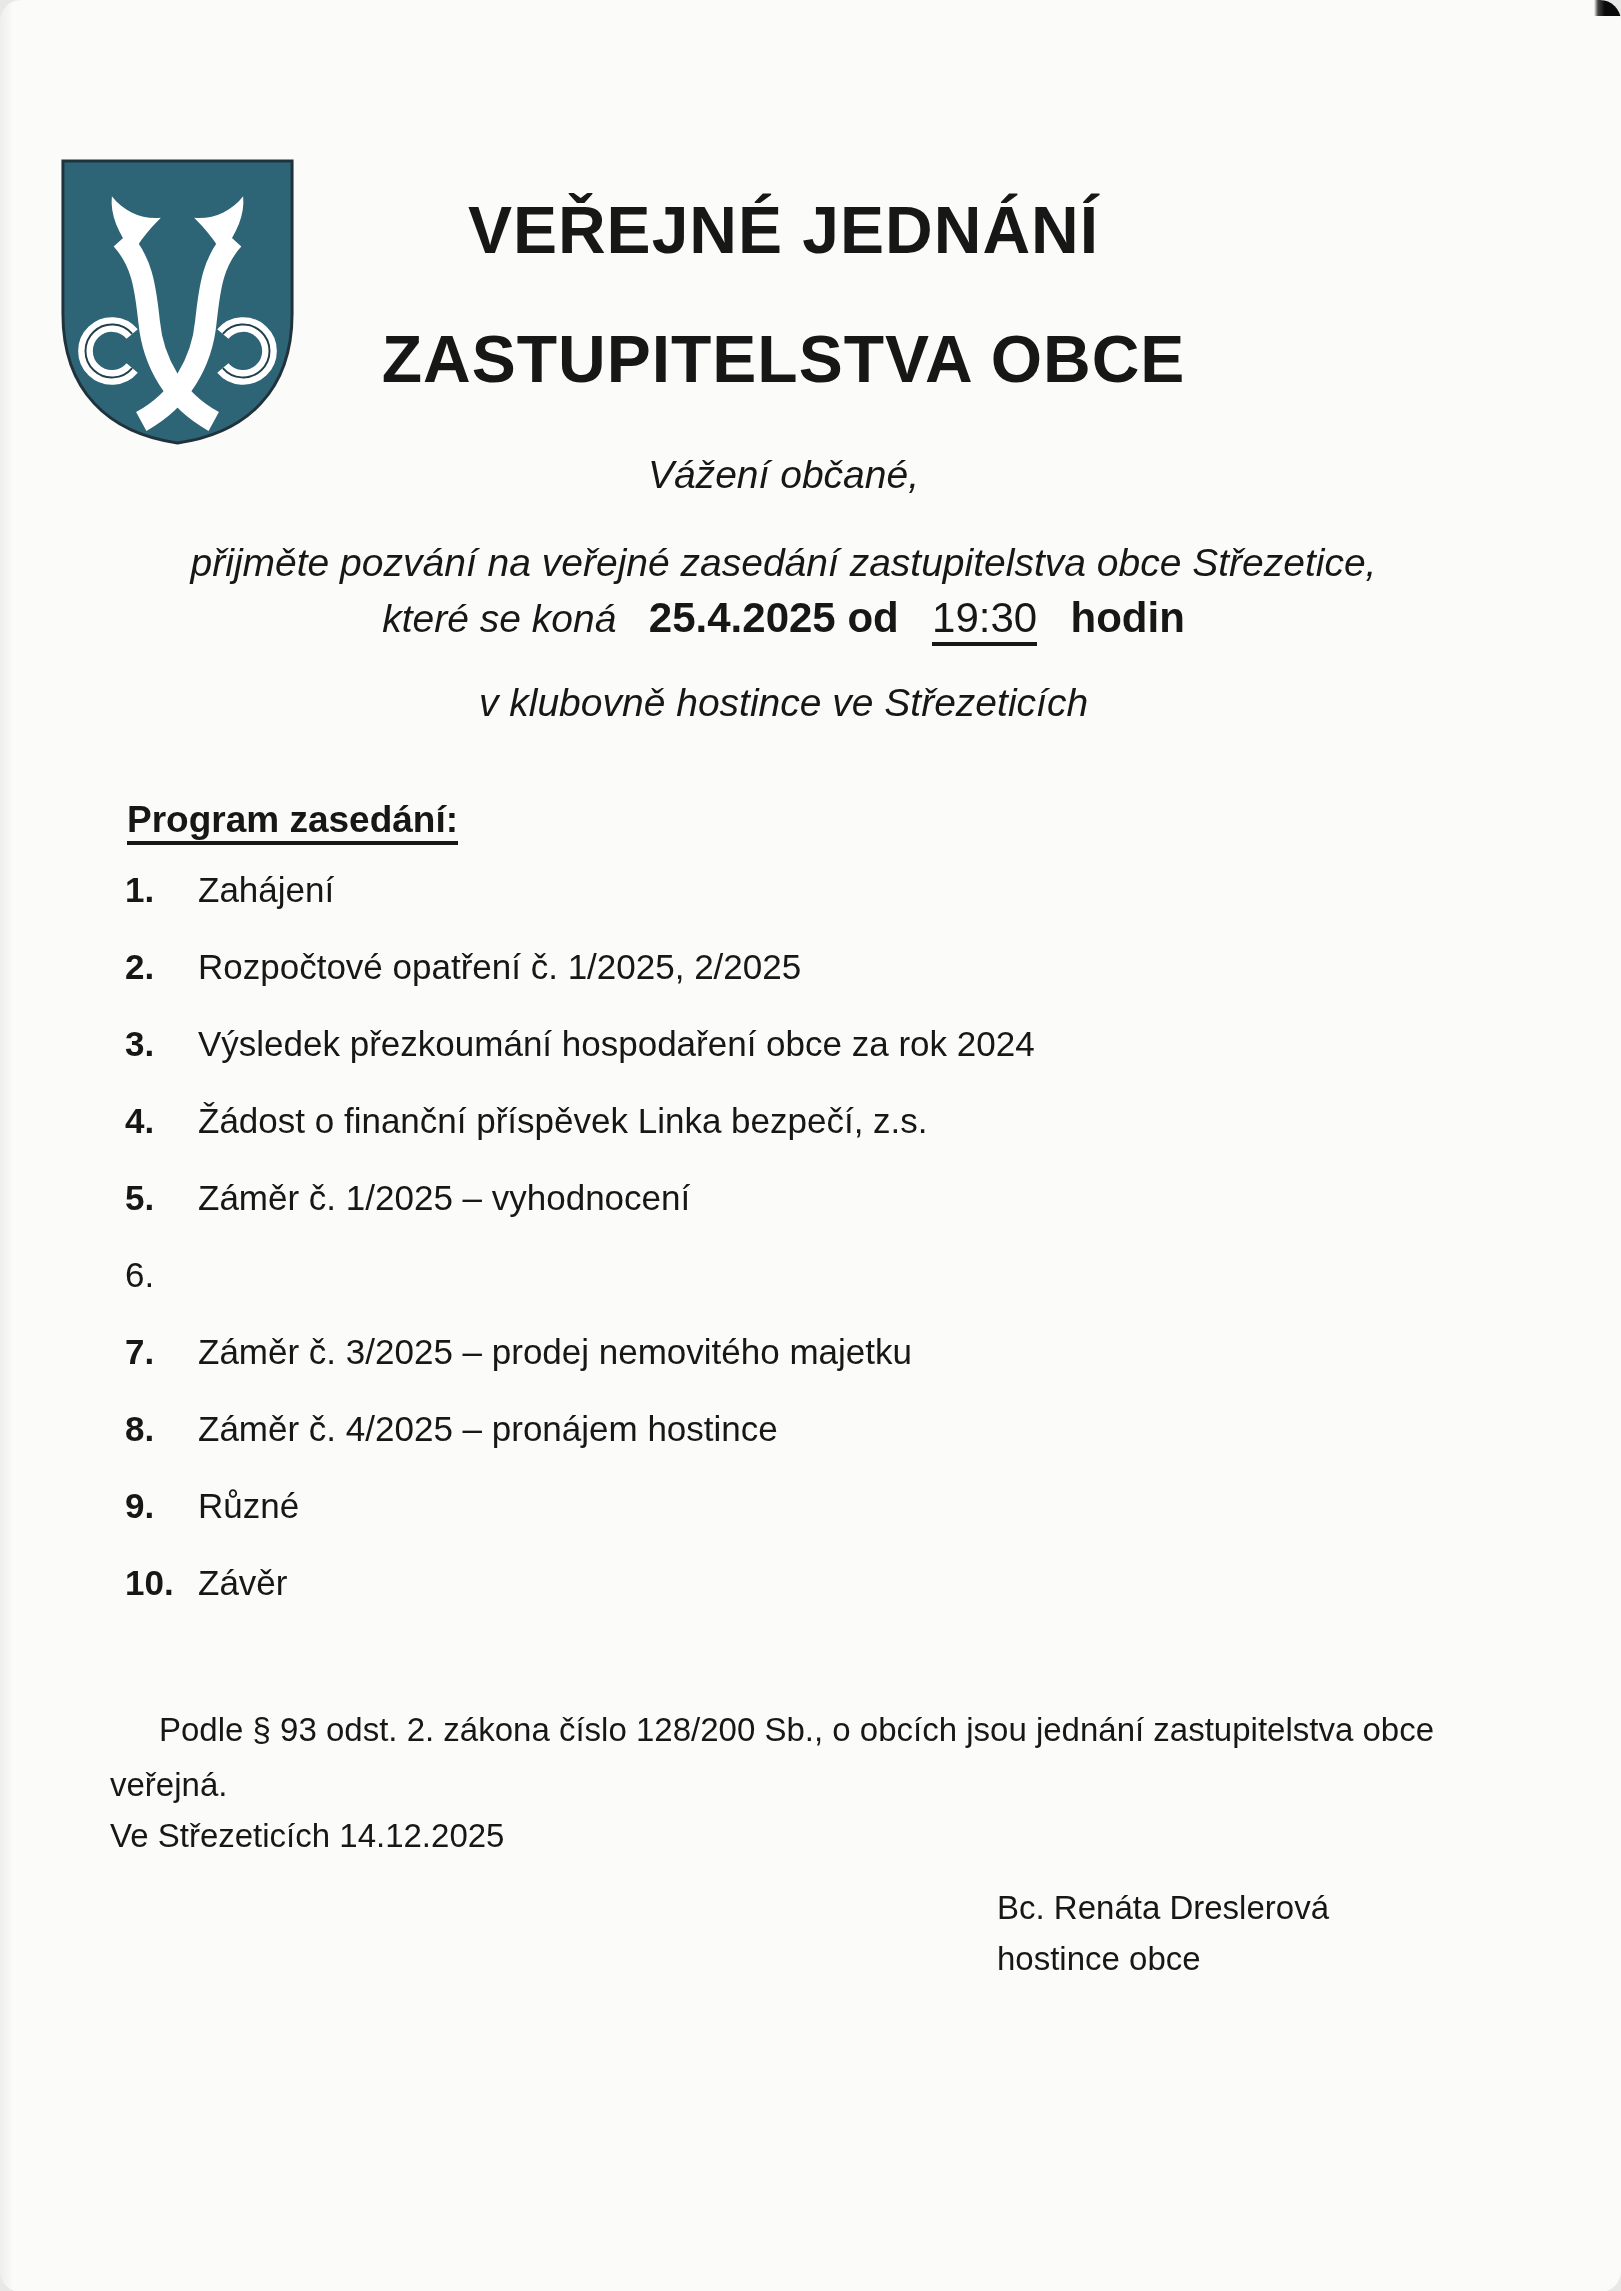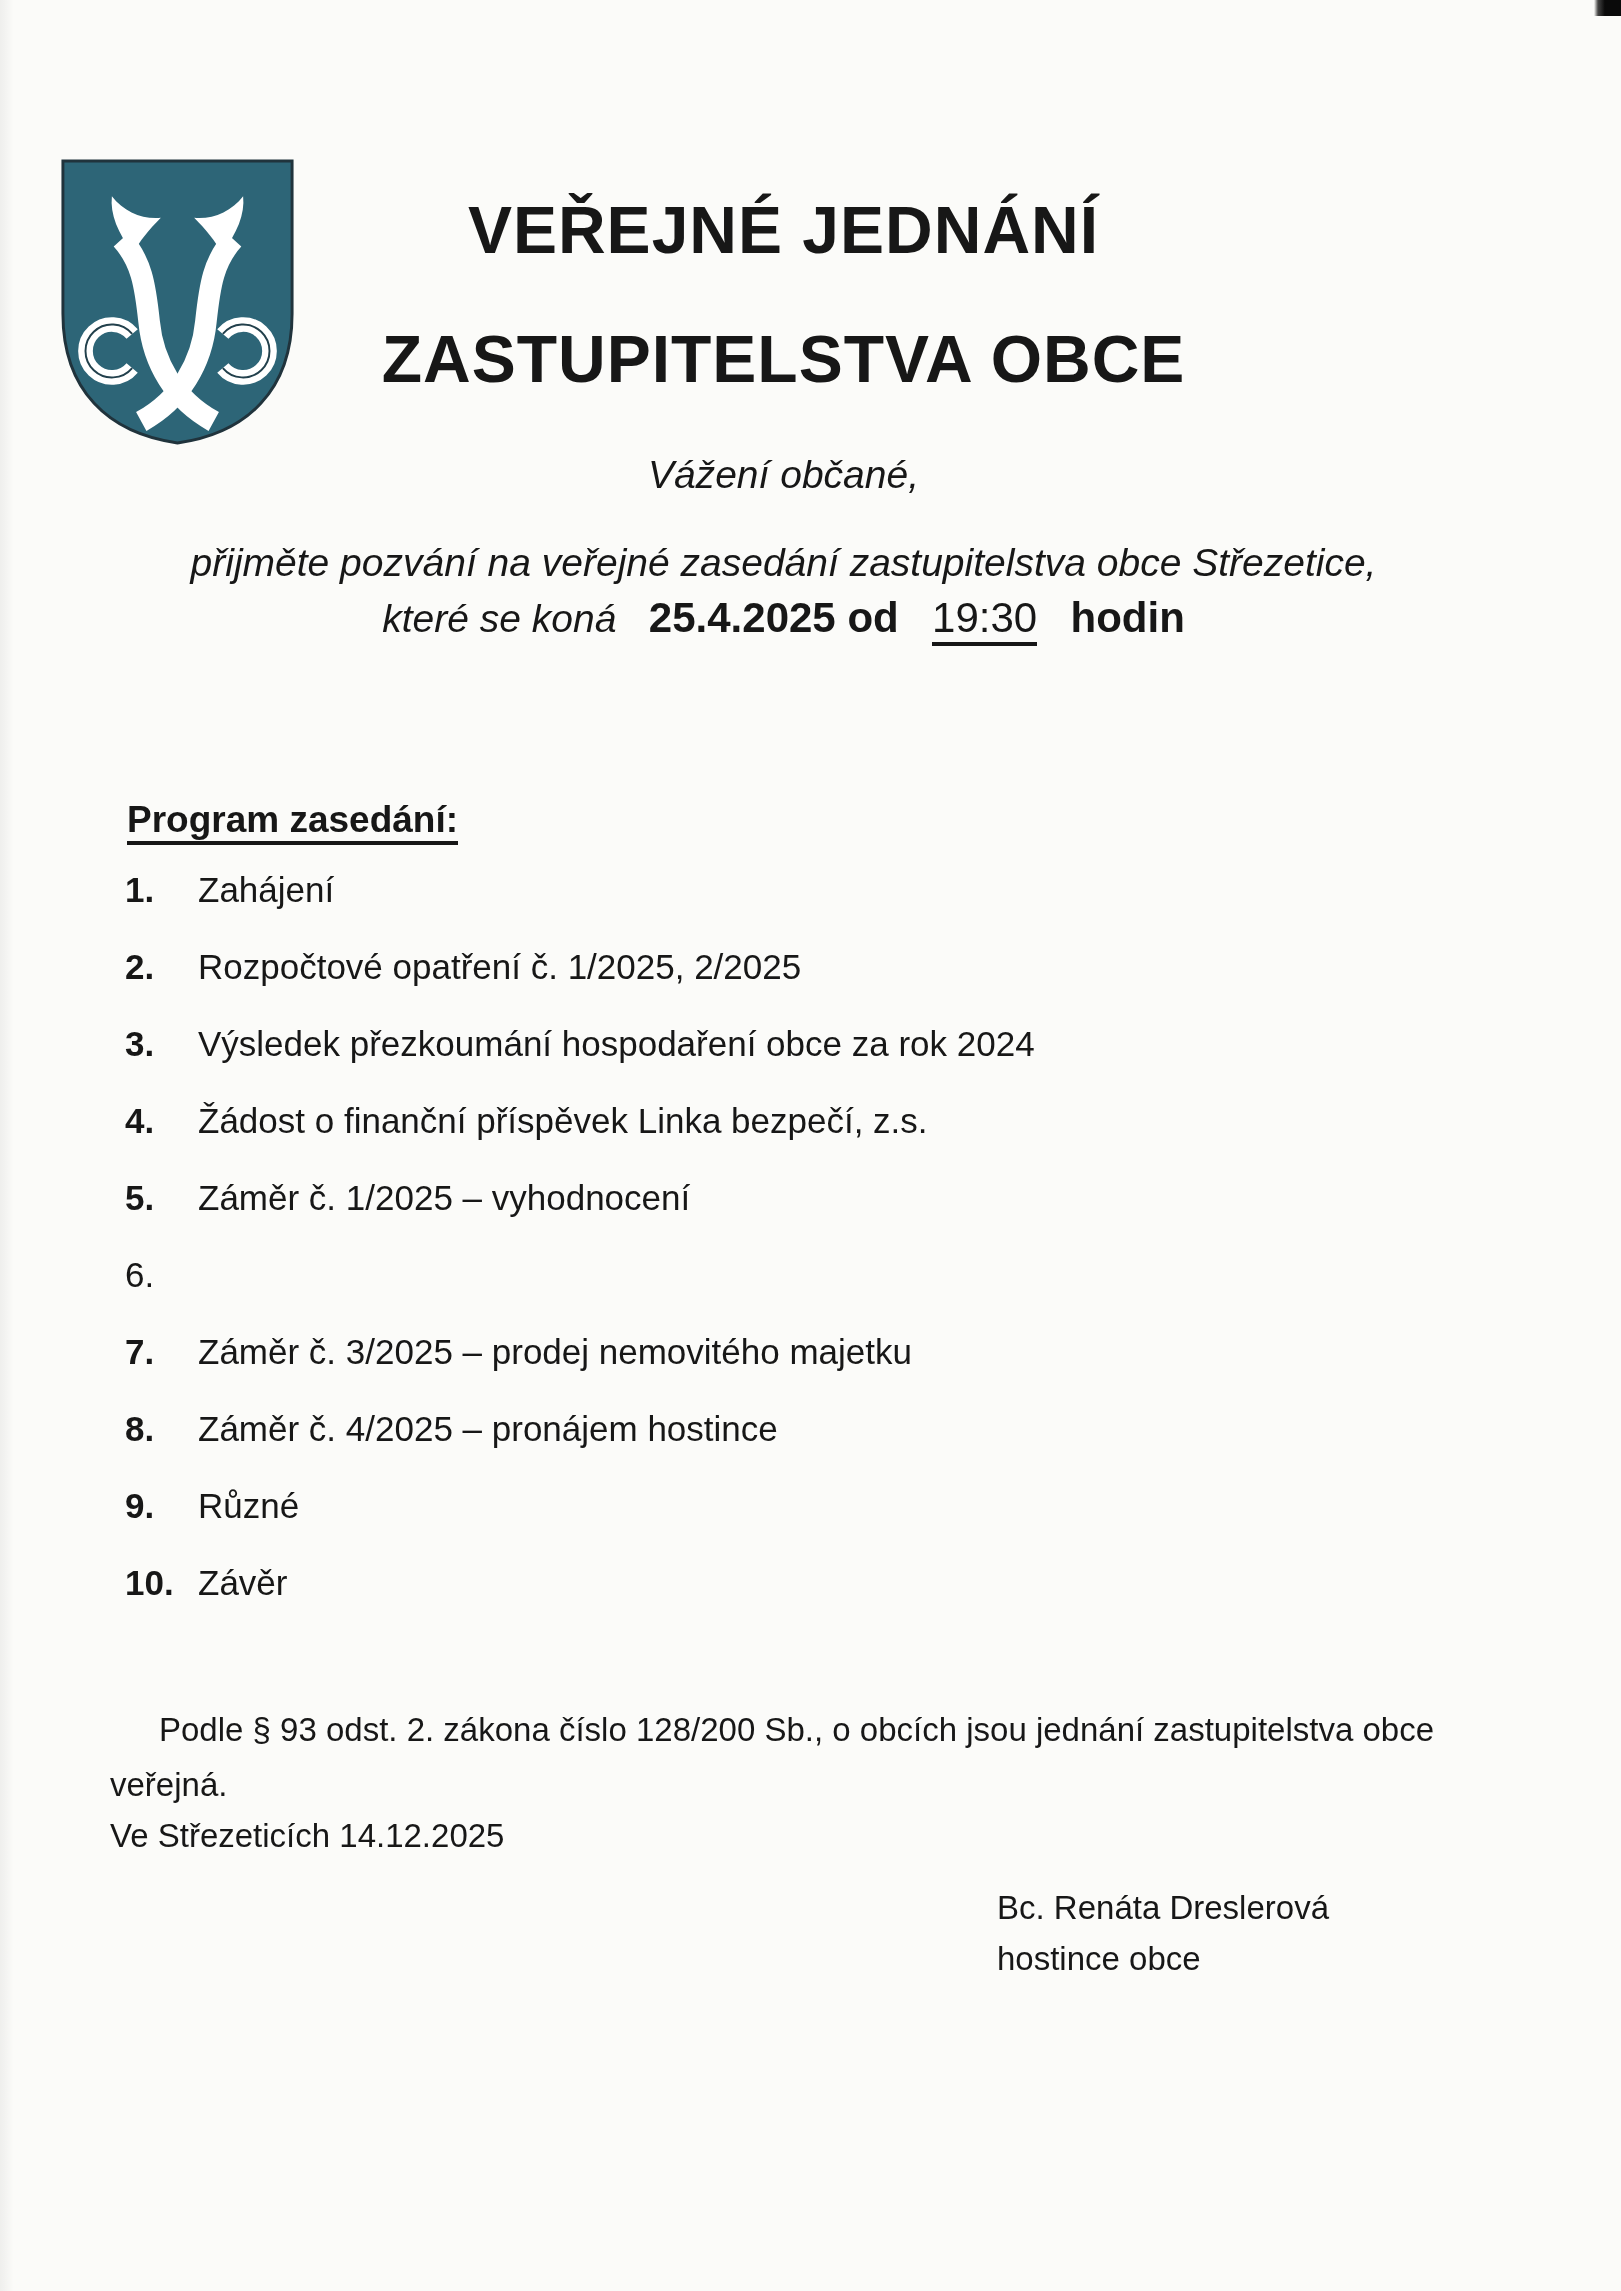--- a/index.html
+++ b/index.html
@@ -5,20 +5,21 @@
   html,body{margin:0;padding:0;}
   body{
     width:1621px;height:2292px;
     background:#e8e8e6;
     font-family:"Liberation Sans", sans-serif;
   }
   .page{
     position:relative;width:1621px;height:2292px;overflow:hidden;
     background:#fbfbf9;
     color:#171717;
+    border-radius:21px;
   }
   
   .page::before{
     content:"";position:absolute;left:0;top:0;bottom:0;width:13.7px;
     background:linear-gradient(to right, rgba(0,0,0,0.05), rgba(0,0,0,0));
     pointer-events:none;
   }
   .corner-artifact{
     position:absolute;top:0;right:0;width:27.4px;height:15.7px;
     background:linear-gradient(to left,#0a0a0a 60%, #444 85%, rgba(0,0,0,0));
@@ -113,20 +114,21 @@
   <div class="centered invite2">
     <span>které se koná</span>
     <span>&nbsp;</span>
     <span class="bold-part">25.4.2025 od</span>
     <span class="bold-part">&nbsp;</span>
     <span class="time-underline">19:30</span>
     <span class="bold-part">&nbsp;</span>
     <span class="bold-part">hodin</span>
   </div>
 
+  <div class="centered venue">v klubovně hostince ve Střezeticích</div>
 
   <div class="program-heading">Program zasedání:</div>
 
   <ol class="program-list">
     <li>
       <span class="num">1.</span>
       <span class="txt">Zahájení</span>
     </li>
     <li>
       <span class="num">2.</span>

